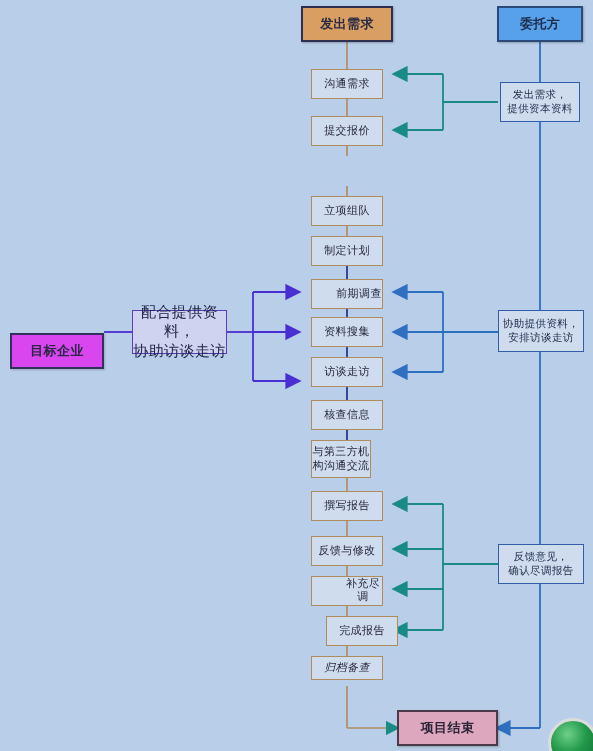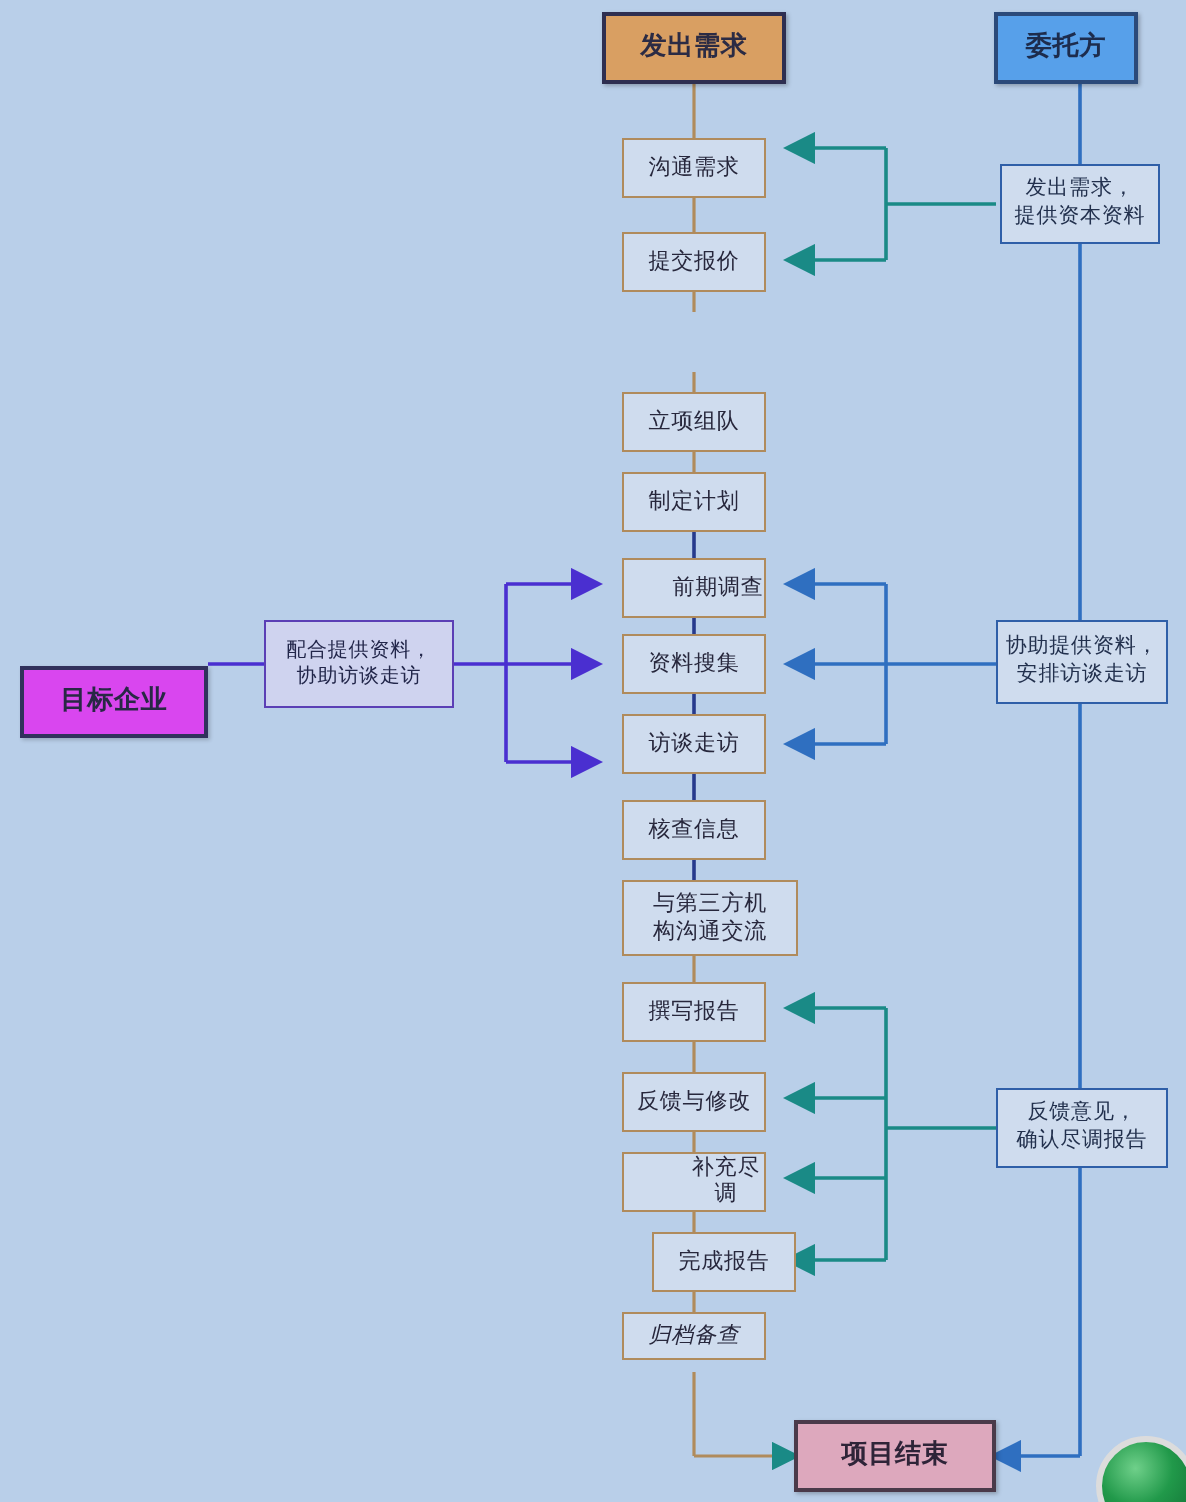--- a/index.html
+++ b/index.html
@@ -55,21 +55,21 @@
   .target {
     background:#d946ef;
     border:2px solid #31315c;
     font-size:13px; font-weight:bold; color:#282845;
     box-shadow:1px 1px 2px rgba(0,0,0,.2);
     margin-top:19px;
   }
   .target-act {
     background:#cfd3ef;
     border:1px solid #5b3fb5;
-    font-size:10px; color:#22264a;
+    font-size:15px; color:#22264a;
     line-height:1.3;
   }
   
   .end-node {
     background:#dda8bd;
     border:2px solid #4a3a4a;
     font-size:13px; font-weight:bold; color:#2e2438;
     box-shadow:1px 1px 2px rgba(0,0,0,.25);
     align-items:center;
   }
@@ -163,21 +163,21 @@
       <path d="M253,292 L298,292" marker-end="url(#ar-purple)"></path>
       <path d="M253,332 L298,332" marker-end="url(#ar-purple)"></path>
       <path d="M253,381 L298,381" marker-end="url(#ar-purple)"></path>
     </g>
   </svg>
 
   <div class="node hdr-dd" style="left:301px; top:6px; width:92px; height:36px;">
     <span>发出需求</span>
   </div>
 
-  <div class="node hdr-client" style="left:497px; top:6px; width:72px; height:36px;">
+  <div class="node hdr-client" style="left:497px; top:6px; width:86px; height:36px;">
     <span>委托方</span>
   </div>
 
   <div class="node step" style="left:311px; top:69px; width:72px; height:30px;">
     <span>沟通需求</span>
   </div>
 
   <div class="node step" style="left:311px; top:116px; width:72px; height:30px;">
     <span>提交报价</span>
   </div>
@@ -200,21 +200,21 @@
   </div>
 
   <div class="node step" style="left:311px; top:357px; width:72px; height:30px;">
     <span>访谈走访</span>
   </div>
 
   <div class="node step" style="left:311px; top:400px; width:72px; height:30px;">
     <span>核查信息</span>
   </div>
 
-  <div class="node step two" style="left:311px; top:440px; width:88px; height:38px; white-space:pre-line;">
+  <div class="node step two" style="left:311px; top:440px; width:60px; height:38px; white-space:pre-line;">
     <span>与第三方机
 构沟通交流</span>
   </div>
 
   <div class="node step" style="left:311px; top:491px; width:72px; height:30px;">
     <span>撰写报告</span>
   </div>
 
   <div class="node step" style="left:311px; top:536px; width:72px; height:30px;">
     <span>反馈与修改</span>

